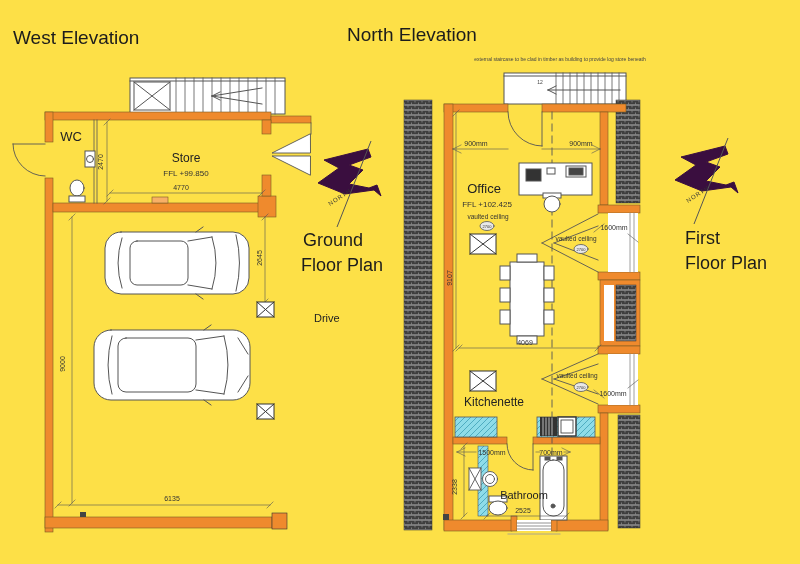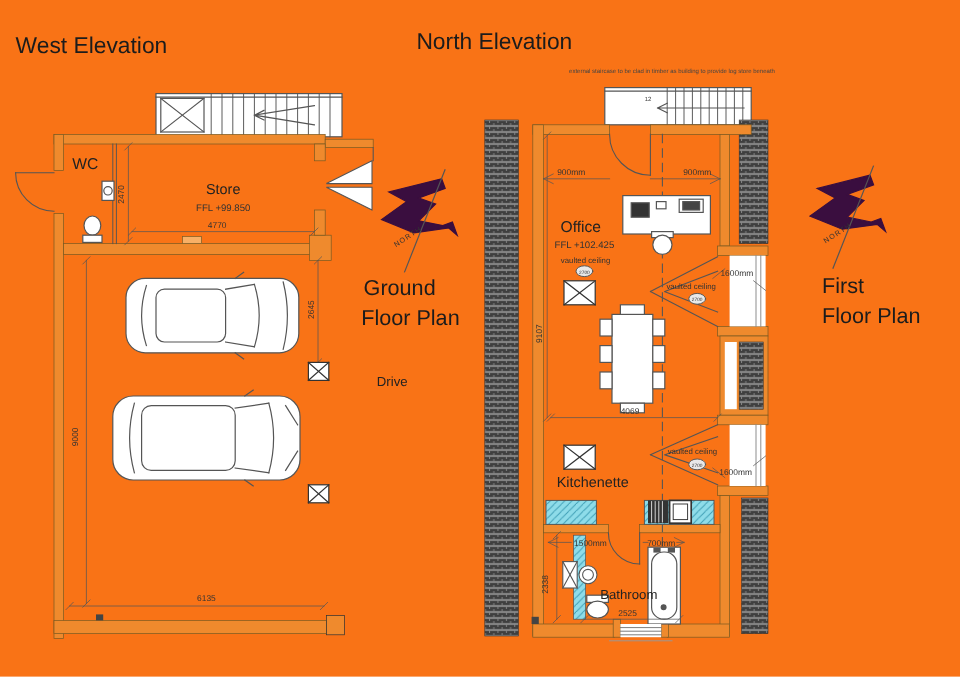--- a/index.html
+++ b/index.html
@@ -1,16 +1,16 @@
 <!DOCTYPE html>
 <html><head>
 <meta charset="utf-8">
 <style>
   html,body{margin:0;padding:0;background:#ffffff;}
-  .canvas{position:relative;width:800px;height:564px;background:#f97316;overflow:hidden;
+  .canvas{position:relative;width:800px;height:564px;background:#fde047;overflow:hidden;
           font-family:"Liberation Sans", sans-serif;}
   svg{position:absolute;left:0;top:0;}
   svg text{font-family:"Liberation Sans", sans-serif;fill:#222;}
   .title{font-size:19px;fill:#1c1c1c;}
   .plan-title{font-size:18px;fill:#1c1c1c;}
   .room{font-size:12px;fill:#222;}
   .room-sm{font-size:11px;fill:#222;}
   .ffl{font-size:8px;fill:#333;}
   .dim{font-size:7px;fill:#333;text-anchor:middle;}
   .tiny{font-size:5px;fill:#444;text-anchor:middle;}

